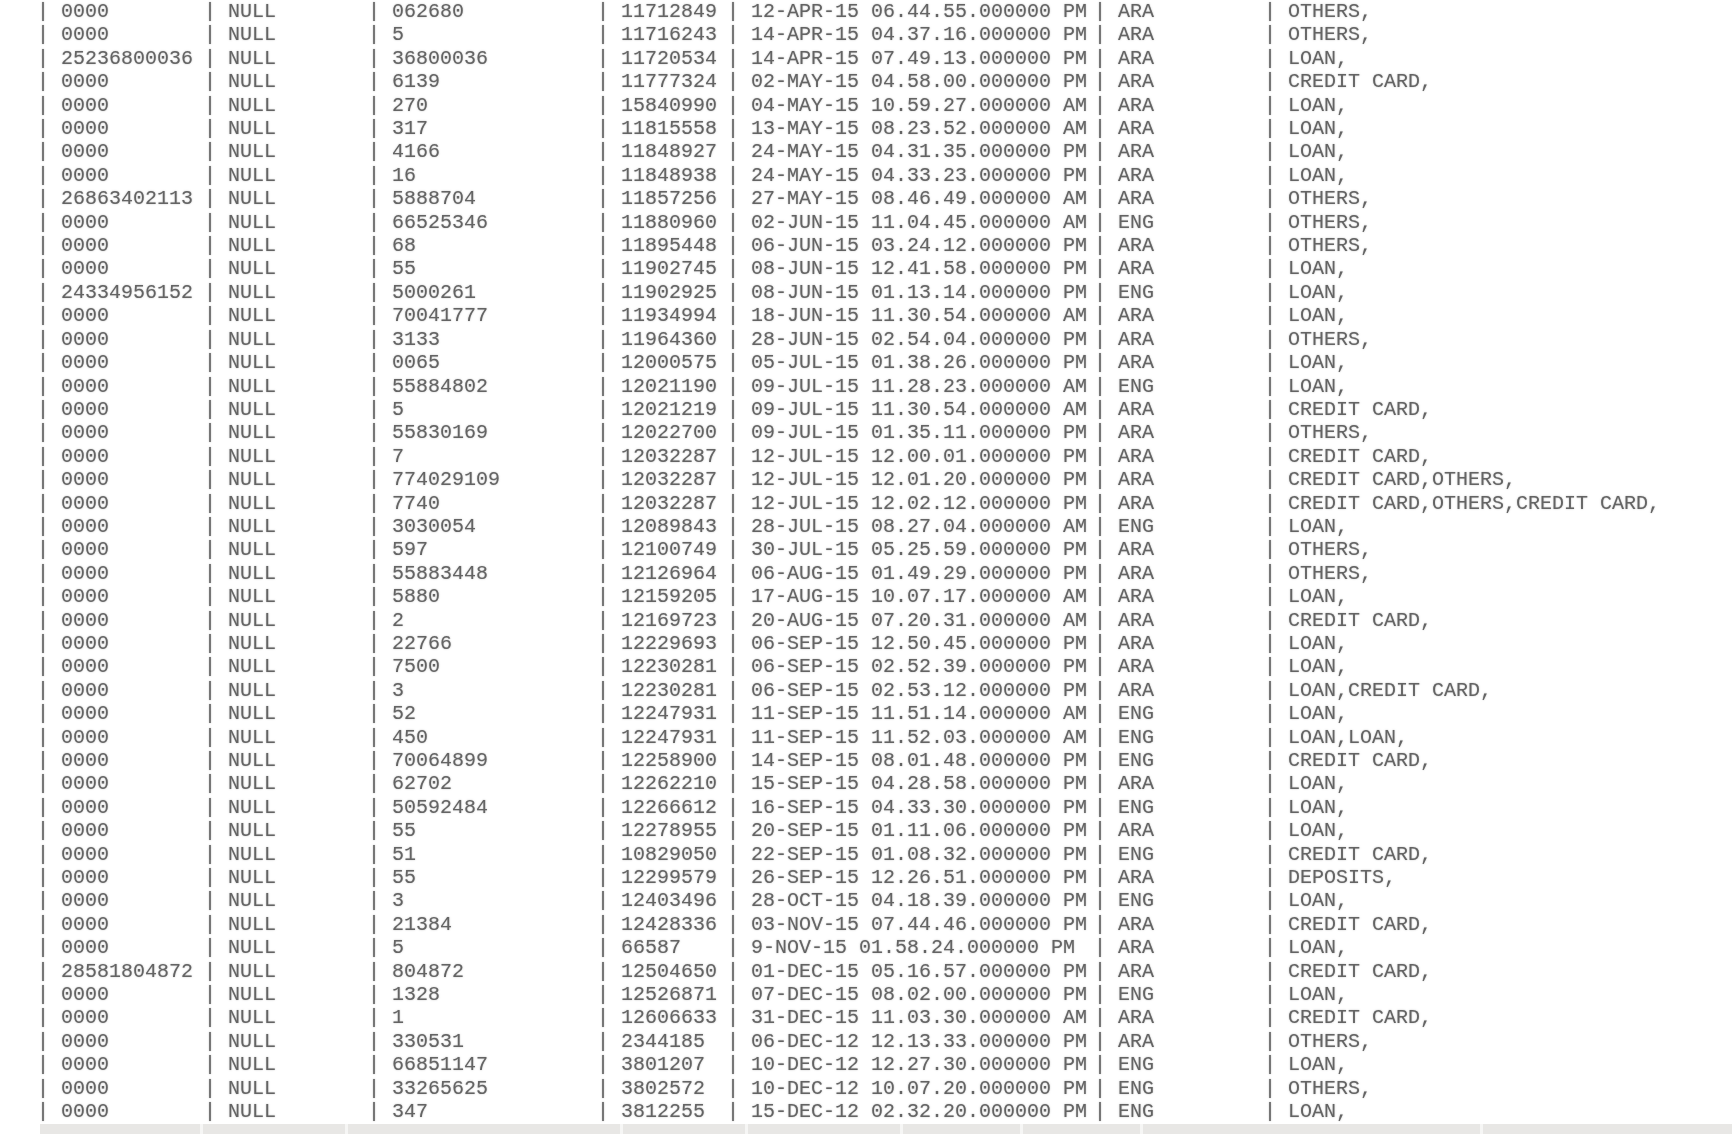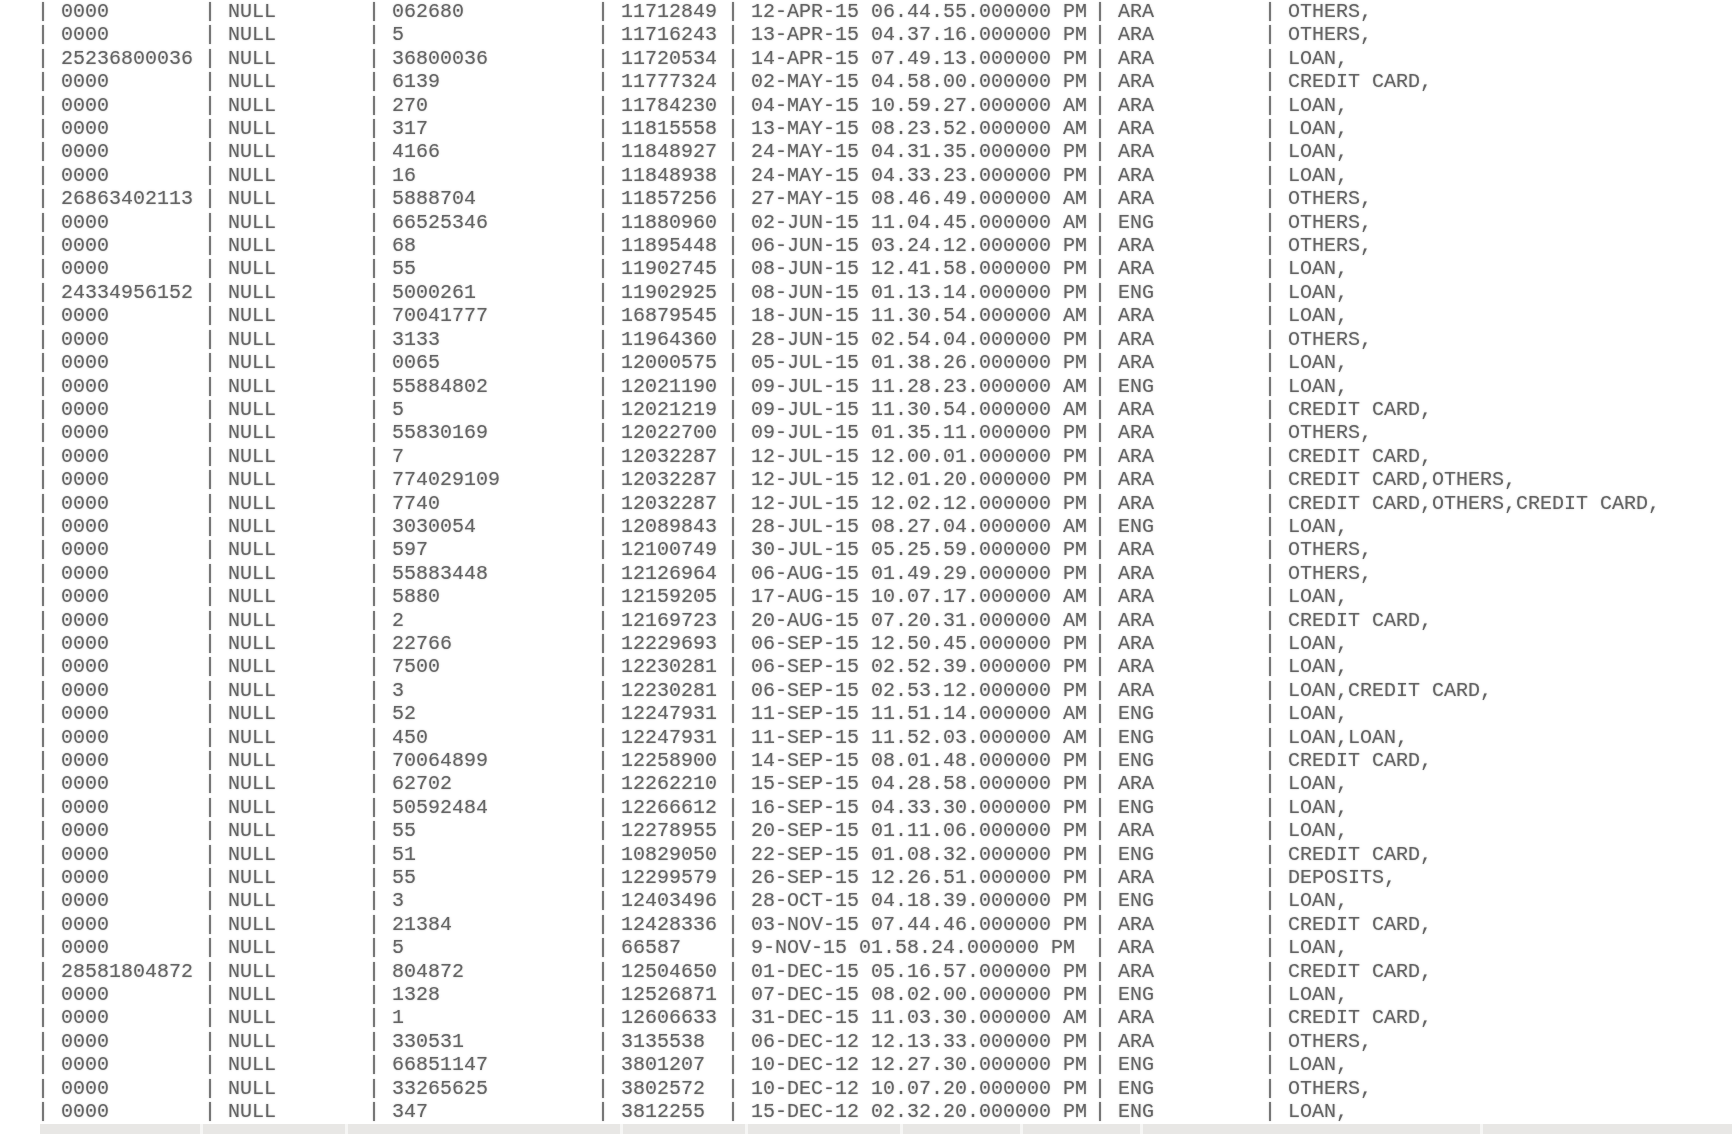--- a/index.html
+++ b/index.html
@@ -65,21 +65,21 @@
     <span class="cell">| 11712849</span>
     <span class="cell">| 12-APR-15 06.44.55.000000 PM</span>
     <span class="cell">| ARA</span>
     <span class="cell">| OTHERS,</span>
   </div>
       <div class="row">
     <span class="cell">| 0000</span>
     <span class="cell">| NULL</span>
     <span class="cell">| 5</span>
     <span class="cell">| 11716243</span>
-    <span class="cell">| 13-APR-15 04.37.16.000000 PM</span>
+    <span class="cell">| 14-APR-15 04.37.16.000000 PM</span>
     <span class="cell">| ARA</span>
     <span class="cell">| OTHERS,</span>
   </div>
       <div class="row">
     <span class="cell">| 25236800036</span>
     <span class="cell">| NULL</span>
     <span class="cell">| 36800036</span>
     <span class="cell">| 11720534</span>
     <span class="cell">| 14-APR-15 07.49.13.000000 PM</span>
     <span class="cell">| ARA</span>
@@ -91,21 +91,21 @@
     <span class="cell">| 6139</span>
     <span class="cell">| 11777324</span>
     <span class="cell">| 02-MAY-15 04.58.00.000000 PM</span>
     <span class="cell">| ARA</span>
     <span class="cell">| CREDIT CARD,</span>
   </div>
       <div class="row">
     <span class="cell">| 0000</span>
     <span class="cell">| NULL</span>
     <span class="cell">| 270</span>
-    <span class="cell">| 11784230</span>
+    <span class="cell">| 15840990</span>
     <span class="cell">| 04-MAY-15 10.59.27.000000 AM</span>
     <span class="cell">| ARA</span>
     <span class="cell">| LOAN,</span>
   </div>
       <div class="row">
     <span class="cell">| 0000</span>
     <span class="cell">| NULL</span>
     <span class="cell">| 317</span>
     <span class="cell">| 11815558</span>
     <span class="cell">| 13-MAY-15 08.23.52.000000 AM</span>
@@ -172,21 +172,21 @@
     <span class="cell">| 5000261</span>
     <span class="cell">| 11902925</span>
     <span class="cell">| 08-JUN-15 01.13.14.000000 PM</span>
     <span class="cell">| ENG</span>
     <span class="cell">| LOAN,</span>
   </div>
       <div class="row">
     <span class="cell">| 0000</span>
     <span class="cell">| NULL</span>
     <span class="cell">| 70041777</span>
-    <span class="cell">| 16879545</span>
+    <span class="cell">| 11934994</span>
     <span class="cell">| 18-JUN-15 11.30.54.000000 AM</span>
     <span class="cell">| ARA</span>
     <span class="cell">| LOAN,</span>
   </div>
       <div class="row">
     <span class="cell">| 0000</span>
     <span class="cell">| NULL</span>
     <span class="cell">| 3133</span>
     <span class="cell">| 11964360</span>
     <span class="cell">| 28-JUN-15 02.54.04.000000 PM</span>
@@ -451,21 +451,21 @@
     <span class="cell">| 1</span>
     <span class="cell">| 12606633</span>
     <span class="cell">| 31-DEC-15 11.03.30.000000 AM</span>
     <span class="cell">| ARA</span>
     <span class="cell">| CREDIT CARD,</span>
   </div>
       <div class="row">
     <span class="cell">| 0000</span>
     <span class="cell">| NULL</span>
     <span class="cell">| 330531</span>
-    <span class="cell">| 3135538</span>
+    <span class="cell">| 2344185</span>
     <span class="cell">| 06-DEC-12 12.13.33.000000 PM</span>
     <span class="cell">| ARA</span>
     <span class="cell">| OTHERS,</span>
   </div>
       <div class="row">
     <span class="cell">| 0000</span>
     <span class="cell">| NULL</span>
     <span class="cell">| 66851147</span>
     <span class="cell">| 3801207</span>
     <span class="cell">| 10-DEC-12 12.27.30.000000 PM</span>

